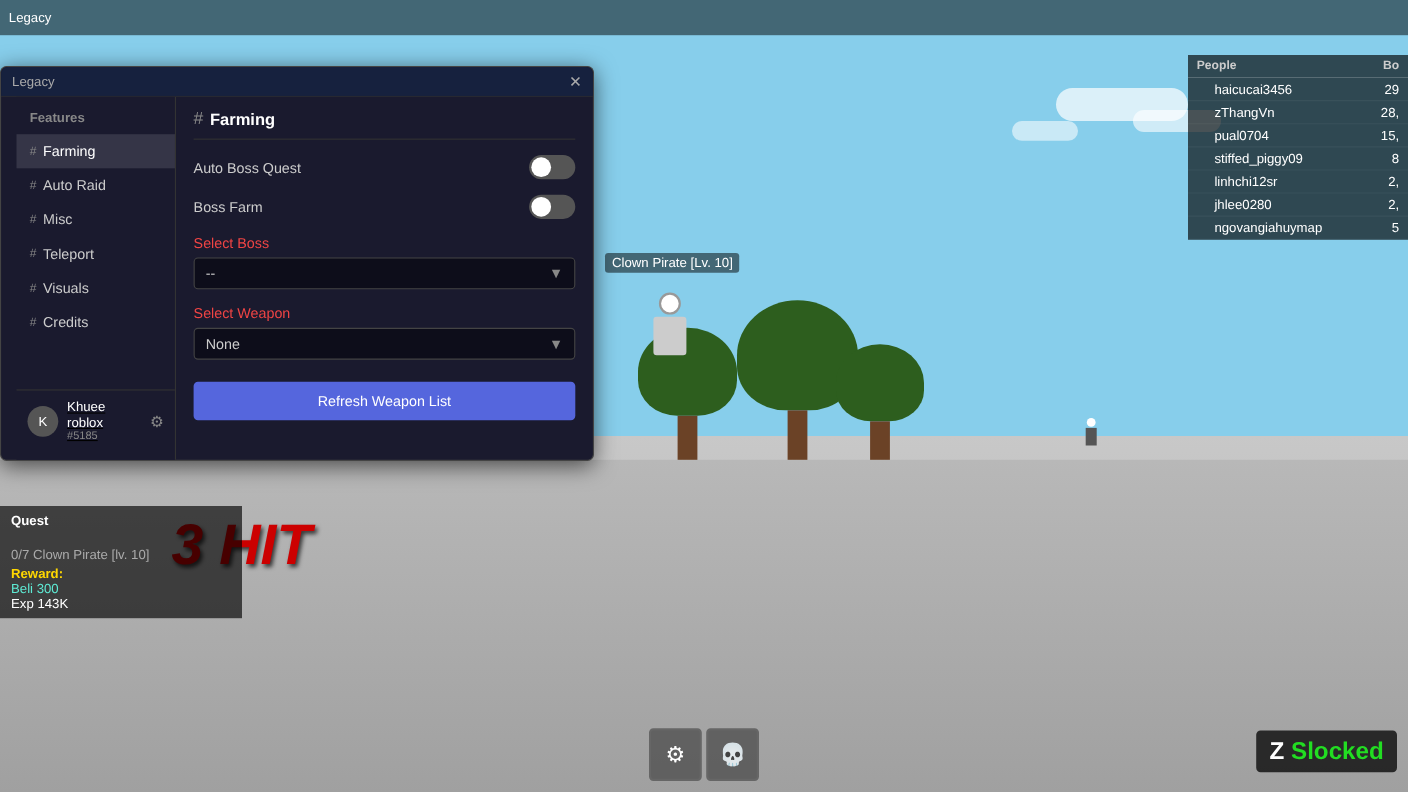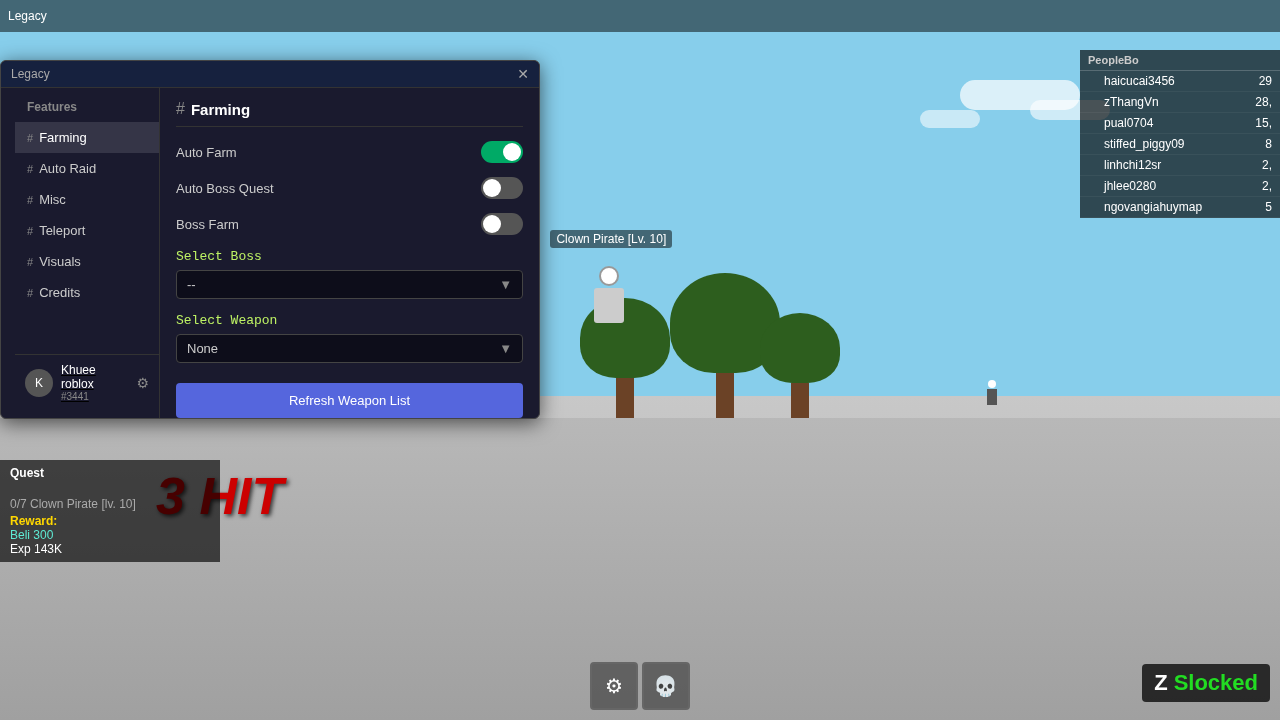--- a/index.html
+++ b/index.html
@@ -99,20 +99,21 @@
       top: 50px;
       right: 0;
       background: rgba(0,0,0,0.65);
       color: white;
       font-size: 12px;
       width: 200px;
       z-index: 5;
     }
     #leaderboard-header {
       display: flex;
+      justify-content: space-between;
       padding: 4px 8px;
       border-bottom: 1px solid rgba(255,255,255,0.2);
       font-weight: bold;
       font-size: 11px;
       color: #ccc;
     }
     .lb-row {
       display: flex;
       justify-content: space-between;
       padding: 3px 8px;
@@ -342,24 +343,23 @@
       background: white;
       border-radius: 50%;
       transition: left 0.15s;
     }
     .toggle-switch.on .knob { left: 22px; }
     .toggle-switch.off .knob { left: 2px; }
 
     
     .select-section { margin-bottom: 14px; }
     .select-label {
-      color: #bef264;
+      color: #ef4444;
       font-size: 13px;
       margin-bottom: 6px;
-      font-family: Liberation Mono, monospace;
     }
     .select-box {
       width: 100%;
       background: #0d0d1a;
       border: 1px solid #444;
       border-radius: 4px;
       color: #ccc;
       font-size: 13px;
       padding: 6px 10px;
       display: flex;
@@ -463,41 +463,35 @@
           <div class="sidebar-item">
             <span class="hash">#</span>
             <span>Credits</span>
           </div>
         </div>
 
       <div id="user-area">
         <div id="user-avatar">K</div>
         <div id="user-info">
           <div id="user-name">Khuee roblox</div>
-          <div id="user-id">#3441</div>
+          <div id="user-id">#5185</div>
         </div>
         <button id="settings-btn">⚙</button>
       </div>
     </div>
 
     <div id="main-content">
       
       <div id="section-header">
         <span id="section-hash">#</span>
         <span id="section-title">Farming</span>
       </div>
 
       
       <div id="toggles-container">
-          <div class="toggle-row">
-      <span class="toggle-label">Auto Farm</span>
-      <div class="toggle-switch on">
-        <div class="knob"></div>
-      </div>
-    </div>
           <div class="toggle-row">
       <span class="toggle-label">Auto Boss Quest</span>
       <div class="toggle-switch off">
         <div class="knob"></div>
       </div>
     </div>
           <div class="toggle-row">
       <span class="toggle-label">Boss Farm</span>
       <div class="toggle-switch off">
         <div class="knob"></div>

